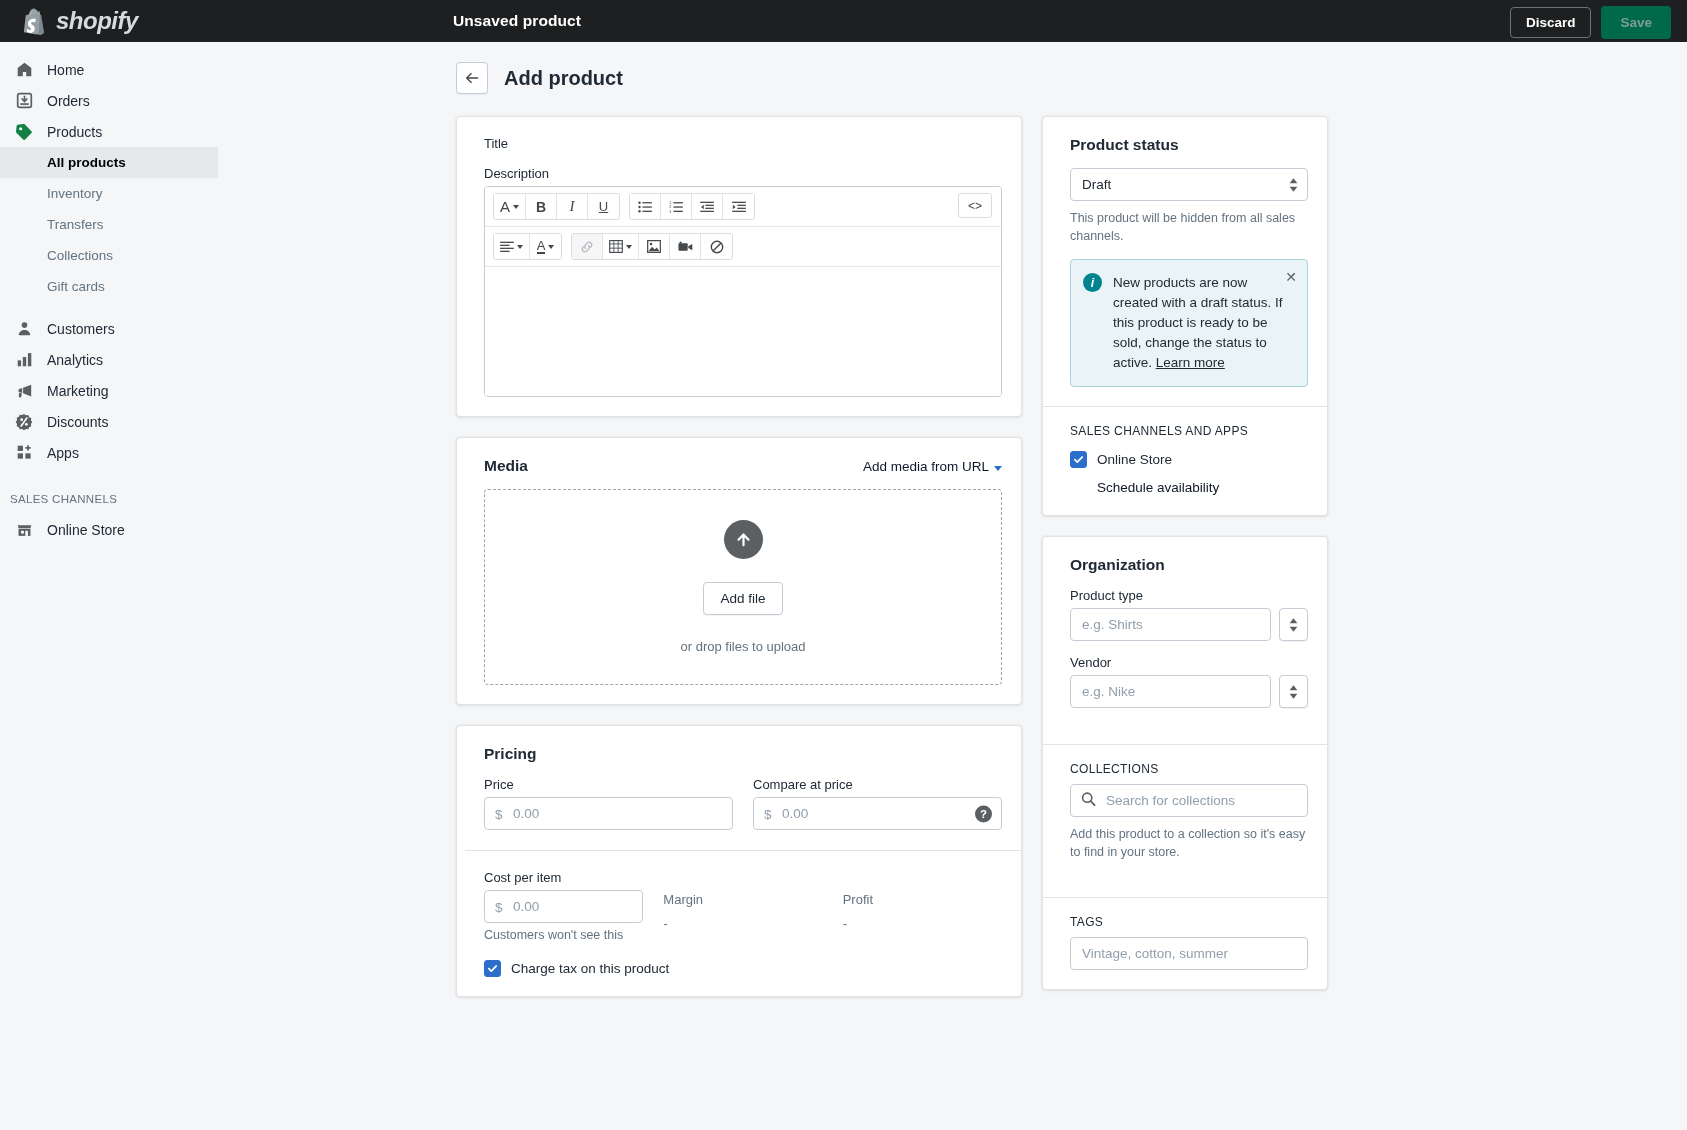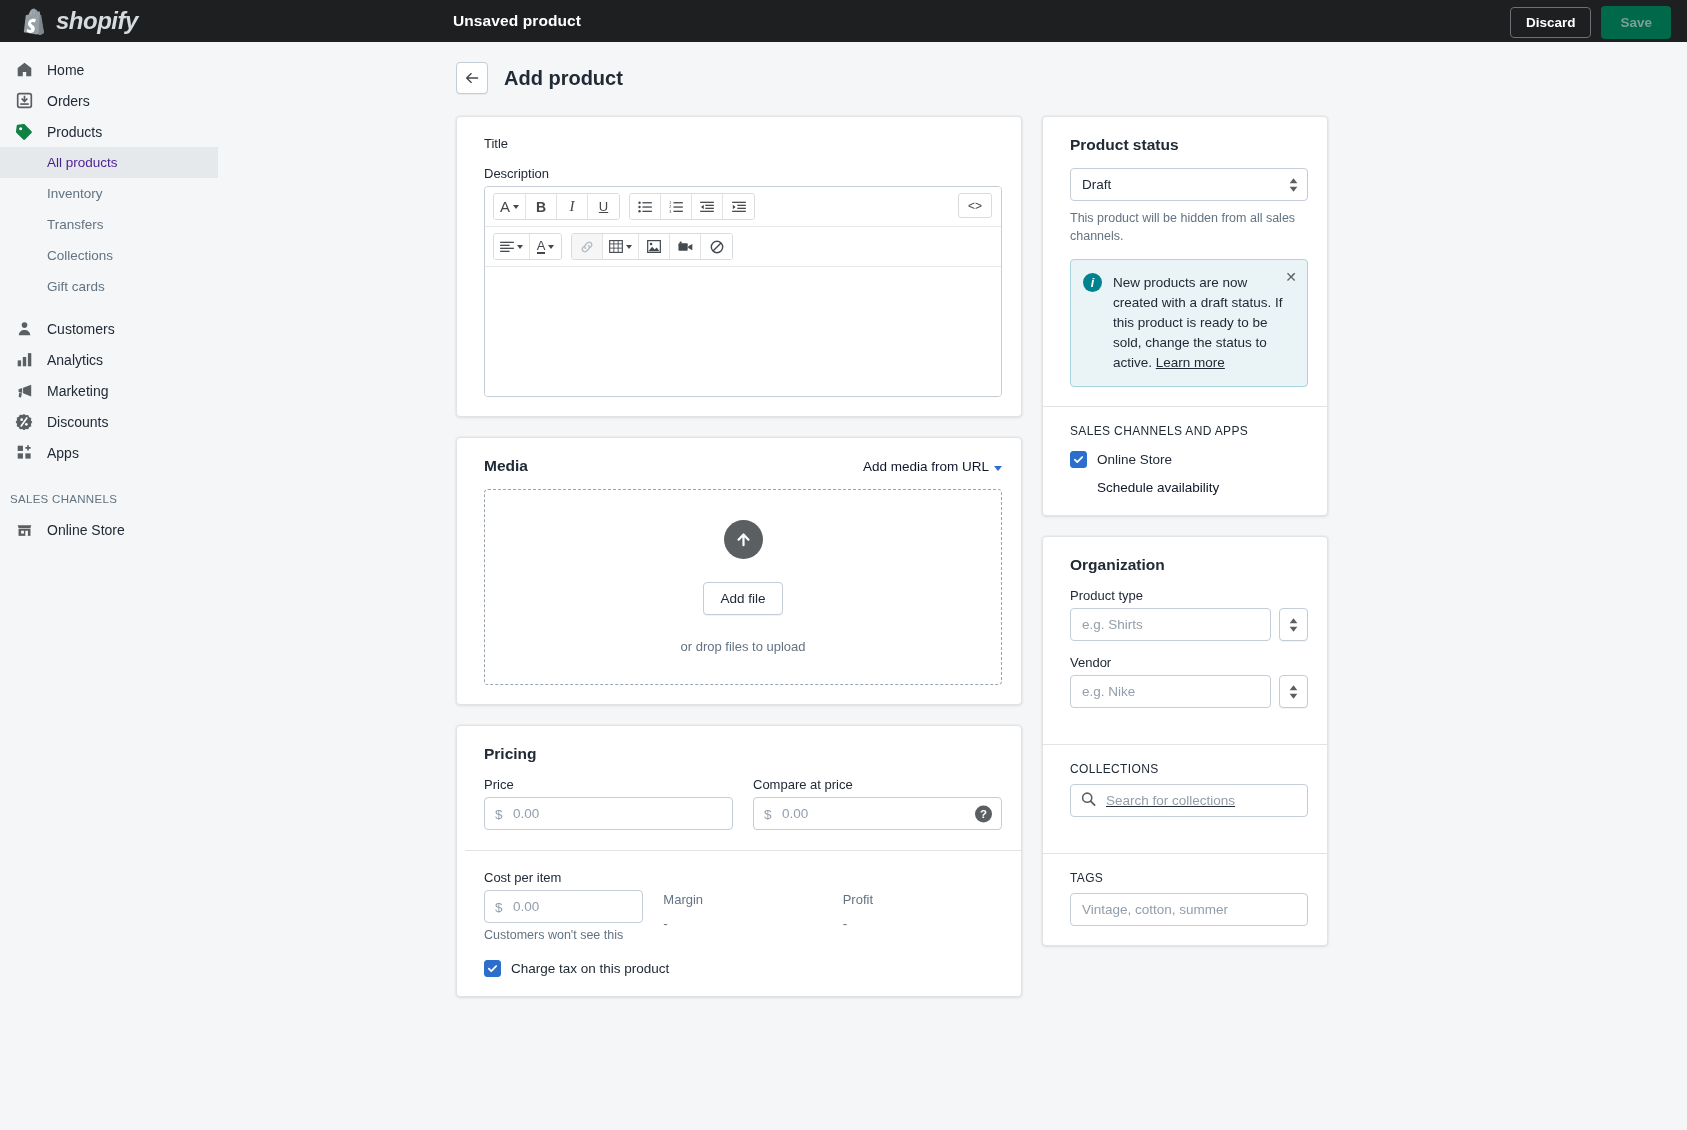--- a/index.html
+++ b/index.html
@@ -72,21 +72,21 @@
   }
   .nav-item .ico { width: 20px; height: 20px; display:flex; align-items:center; justify-content:center; flex: 0 0 20px;}
   .nav-sub {
     display: flex; align-items: center;
     height: 31px; padding-left: 47px;
     font-size: 13.5px; color: #637381;
     cursor: pointer;
   }
   .nav-sub.active {
     background: #e6e9eb;
-    color: #4c1d95; font-weight: normal;
+    color: #000000; font-weight: bold;
   }
   .nav-gap { height: 11px; }
   .section-head {
     display: flex; align-items: center; justify-content: space-between;
     padding: 0 14px 0 10px; height: 30px;
     font-size: 11.5px; color: #637381; letter-spacing: 0.3px;
   }
   .section-head .plus { cursor: pointer; }
 
   
@@ -254,21 +254,21 @@
   }
   .banner-txt { font-size: 13.5px; line-height: 1.48; color: #212b36; width: 172px;}
   .banner-link { color: #212b36; text-decoration: underline; cursor: pointer; }
   .banner-x {
     position:absolute; right: 10px; top: 10px;
     font-size: 14px; color: #5c5f62; cursor: pointer; line-height: 1;
   }
   .sub-divider { height: 1px; background: #e1e3e5; margin: 19px 0 0 0; }
   .sub-head { font-size: 12px; color: #212b36; letter-spacing: 0.35px; font-weight: normal; }
   .search-wrap { position: relative; margin-top: 8px; }
-  .search-wrap .inp { padding-left: 35px; text-decoration: underline; }
+  .search-wrap .inp { padding-left: 35px; }
   .search-ico { position:absolute; left: 11px; top: 50%; transform: translateY(-50%); }
   .side-field-row { display:flex; gap: 8px; align-items: stretch; }
   .mini-stepper-btn {
     width: 34px; height: 33px;
     border: 1px solid #c4cdd5; border-radius: 4px;
     background: #ffffff; cursor: pointer;
     display:flex; align-items:center; justify-content:center;
     box-shadow: 0 1px 0 rgba(22,29,37,0.05);
   }
 </style>
@@ -731,20 +731,21 @@
           <div class="sub-head">COLLECTIONS</div>
           <div class="search-wrap">
             <span class="search-ico">
               <svg width="15" height="15" viewBox="0 0 16 16">
                   <circle cx="6.6" cy="6.6" r="4.9" fill="none" stroke="#5c5f62" stroke-width="1.7"></circle>
                   <path d="M10.3 10.3l4.2 4.2" stroke="#5c5f62" stroke-width="1.9" stroke-linecap="round"></path>
                 </svg>
             </span>
             <input class="inp" placeholder="Search for collections" style="">
           </div>
+          <div class="helper" style="line-height:1.45;margin-top:8px">Add this product to a collection so it's easy to find in your store.</div>
         </div>
 
         <div class="sub-divider"></div>
 
         <div class="card-pad" style="padding-top:17px">
           <div class="sub-head">TAGS</div>
           <div style="margin-top:8px">
             <input class="inp" placeholder="Vintage, cotton, summer" style="">
           </div>
         </div>

